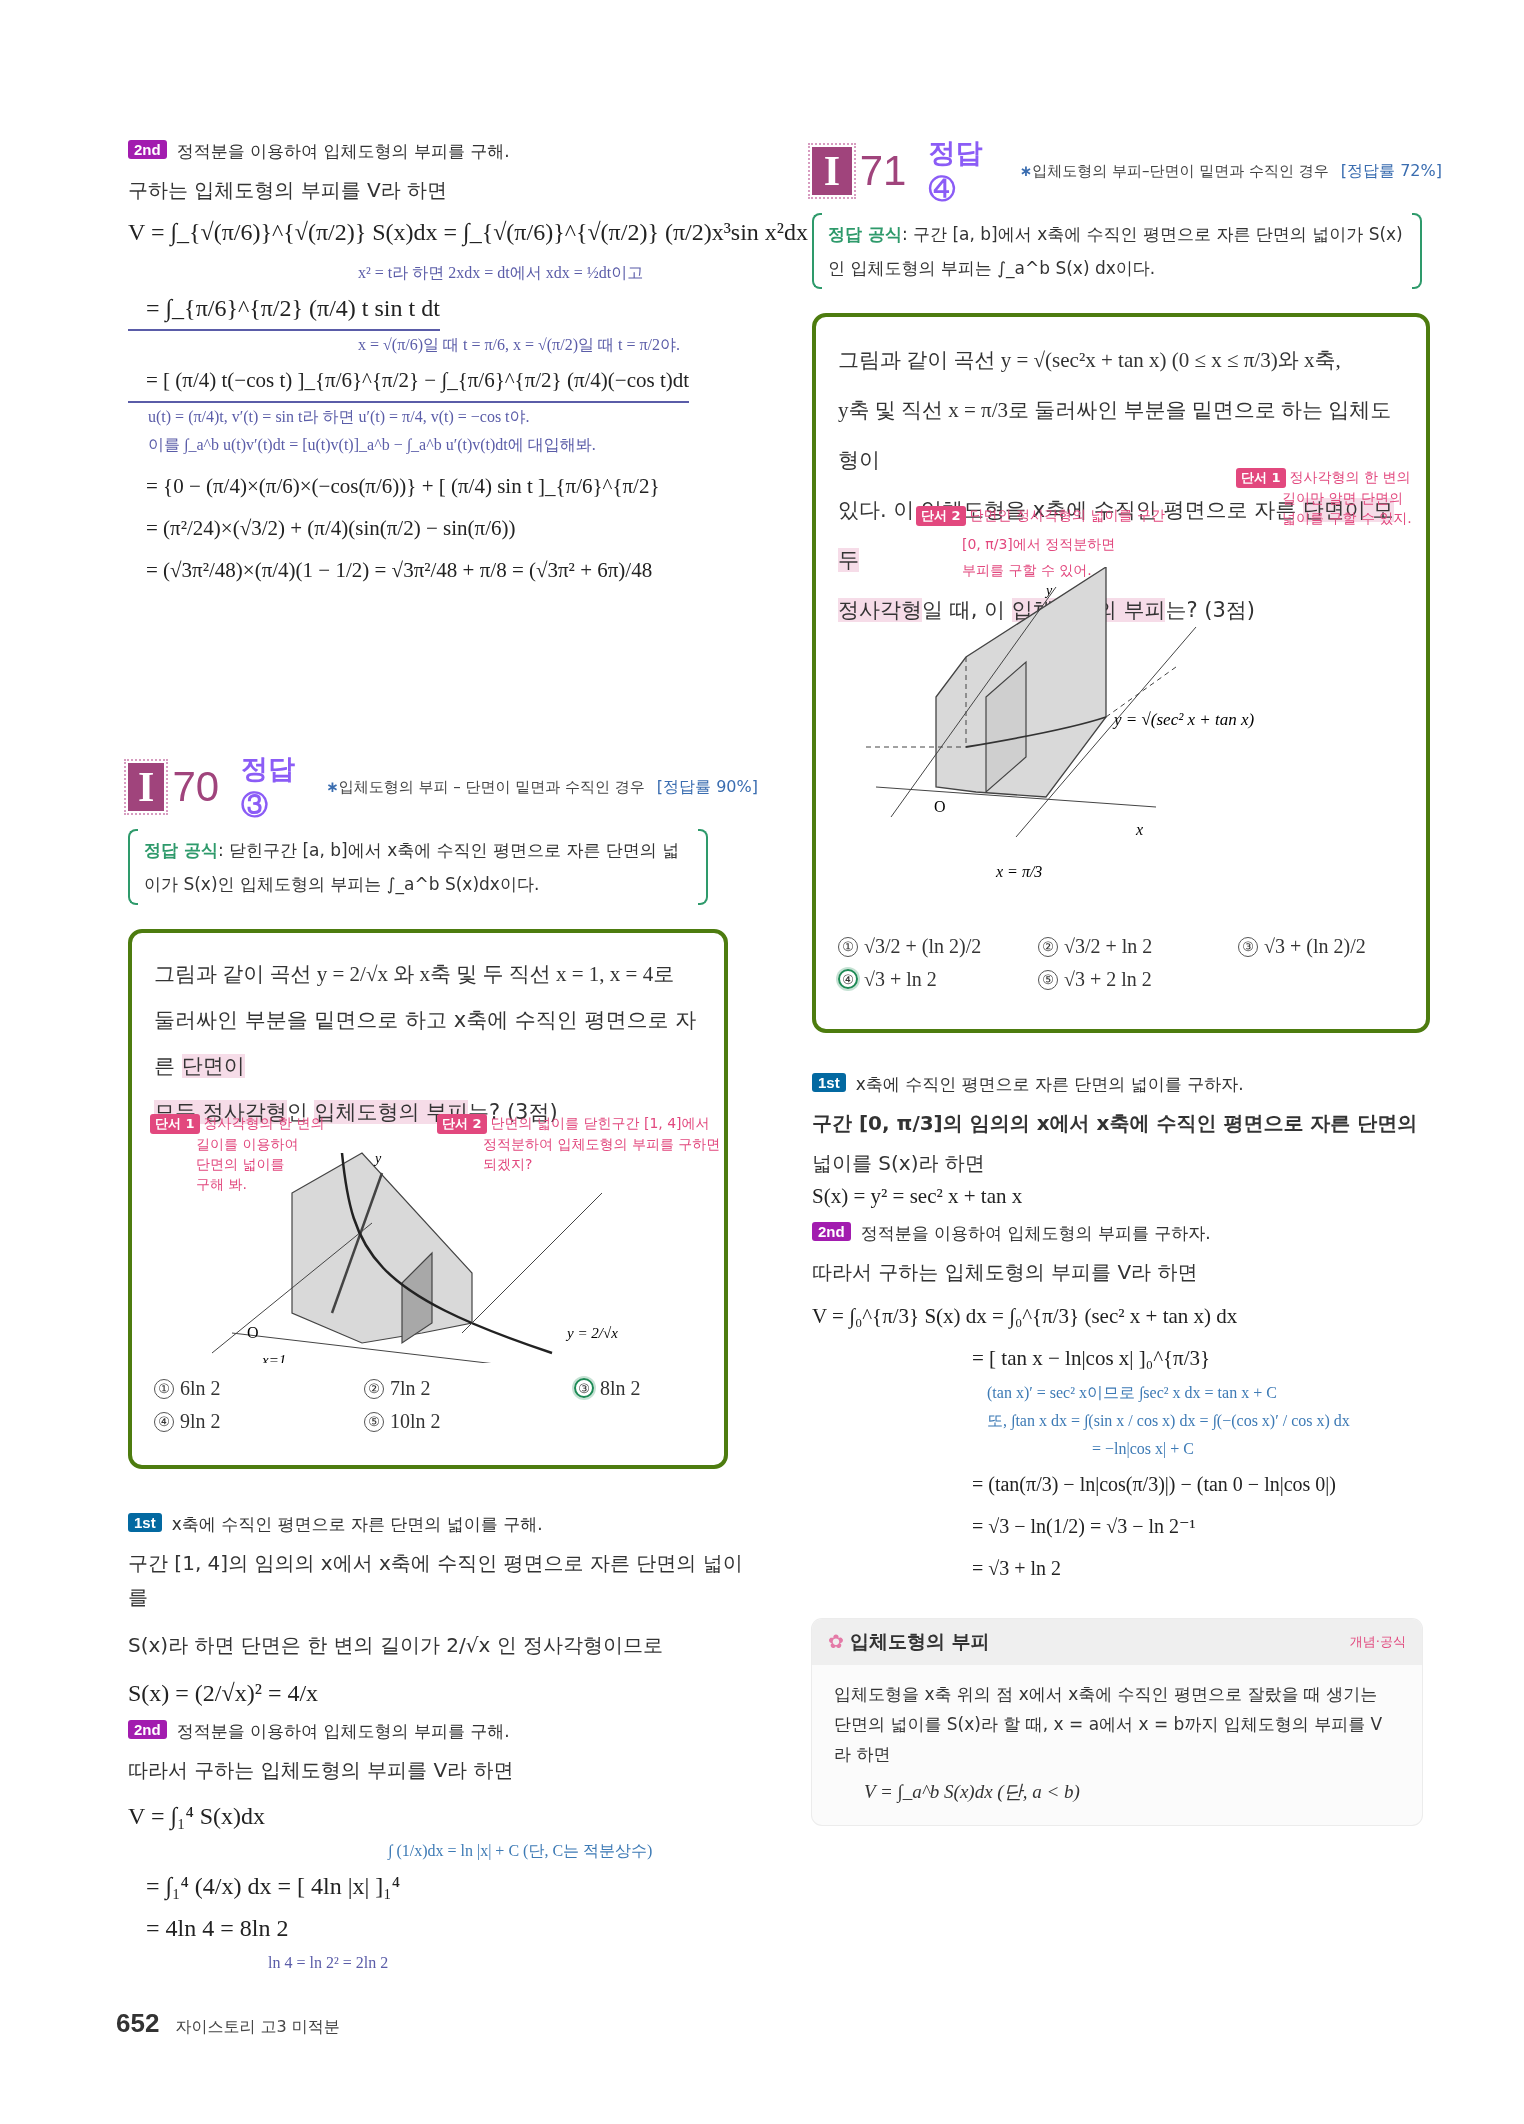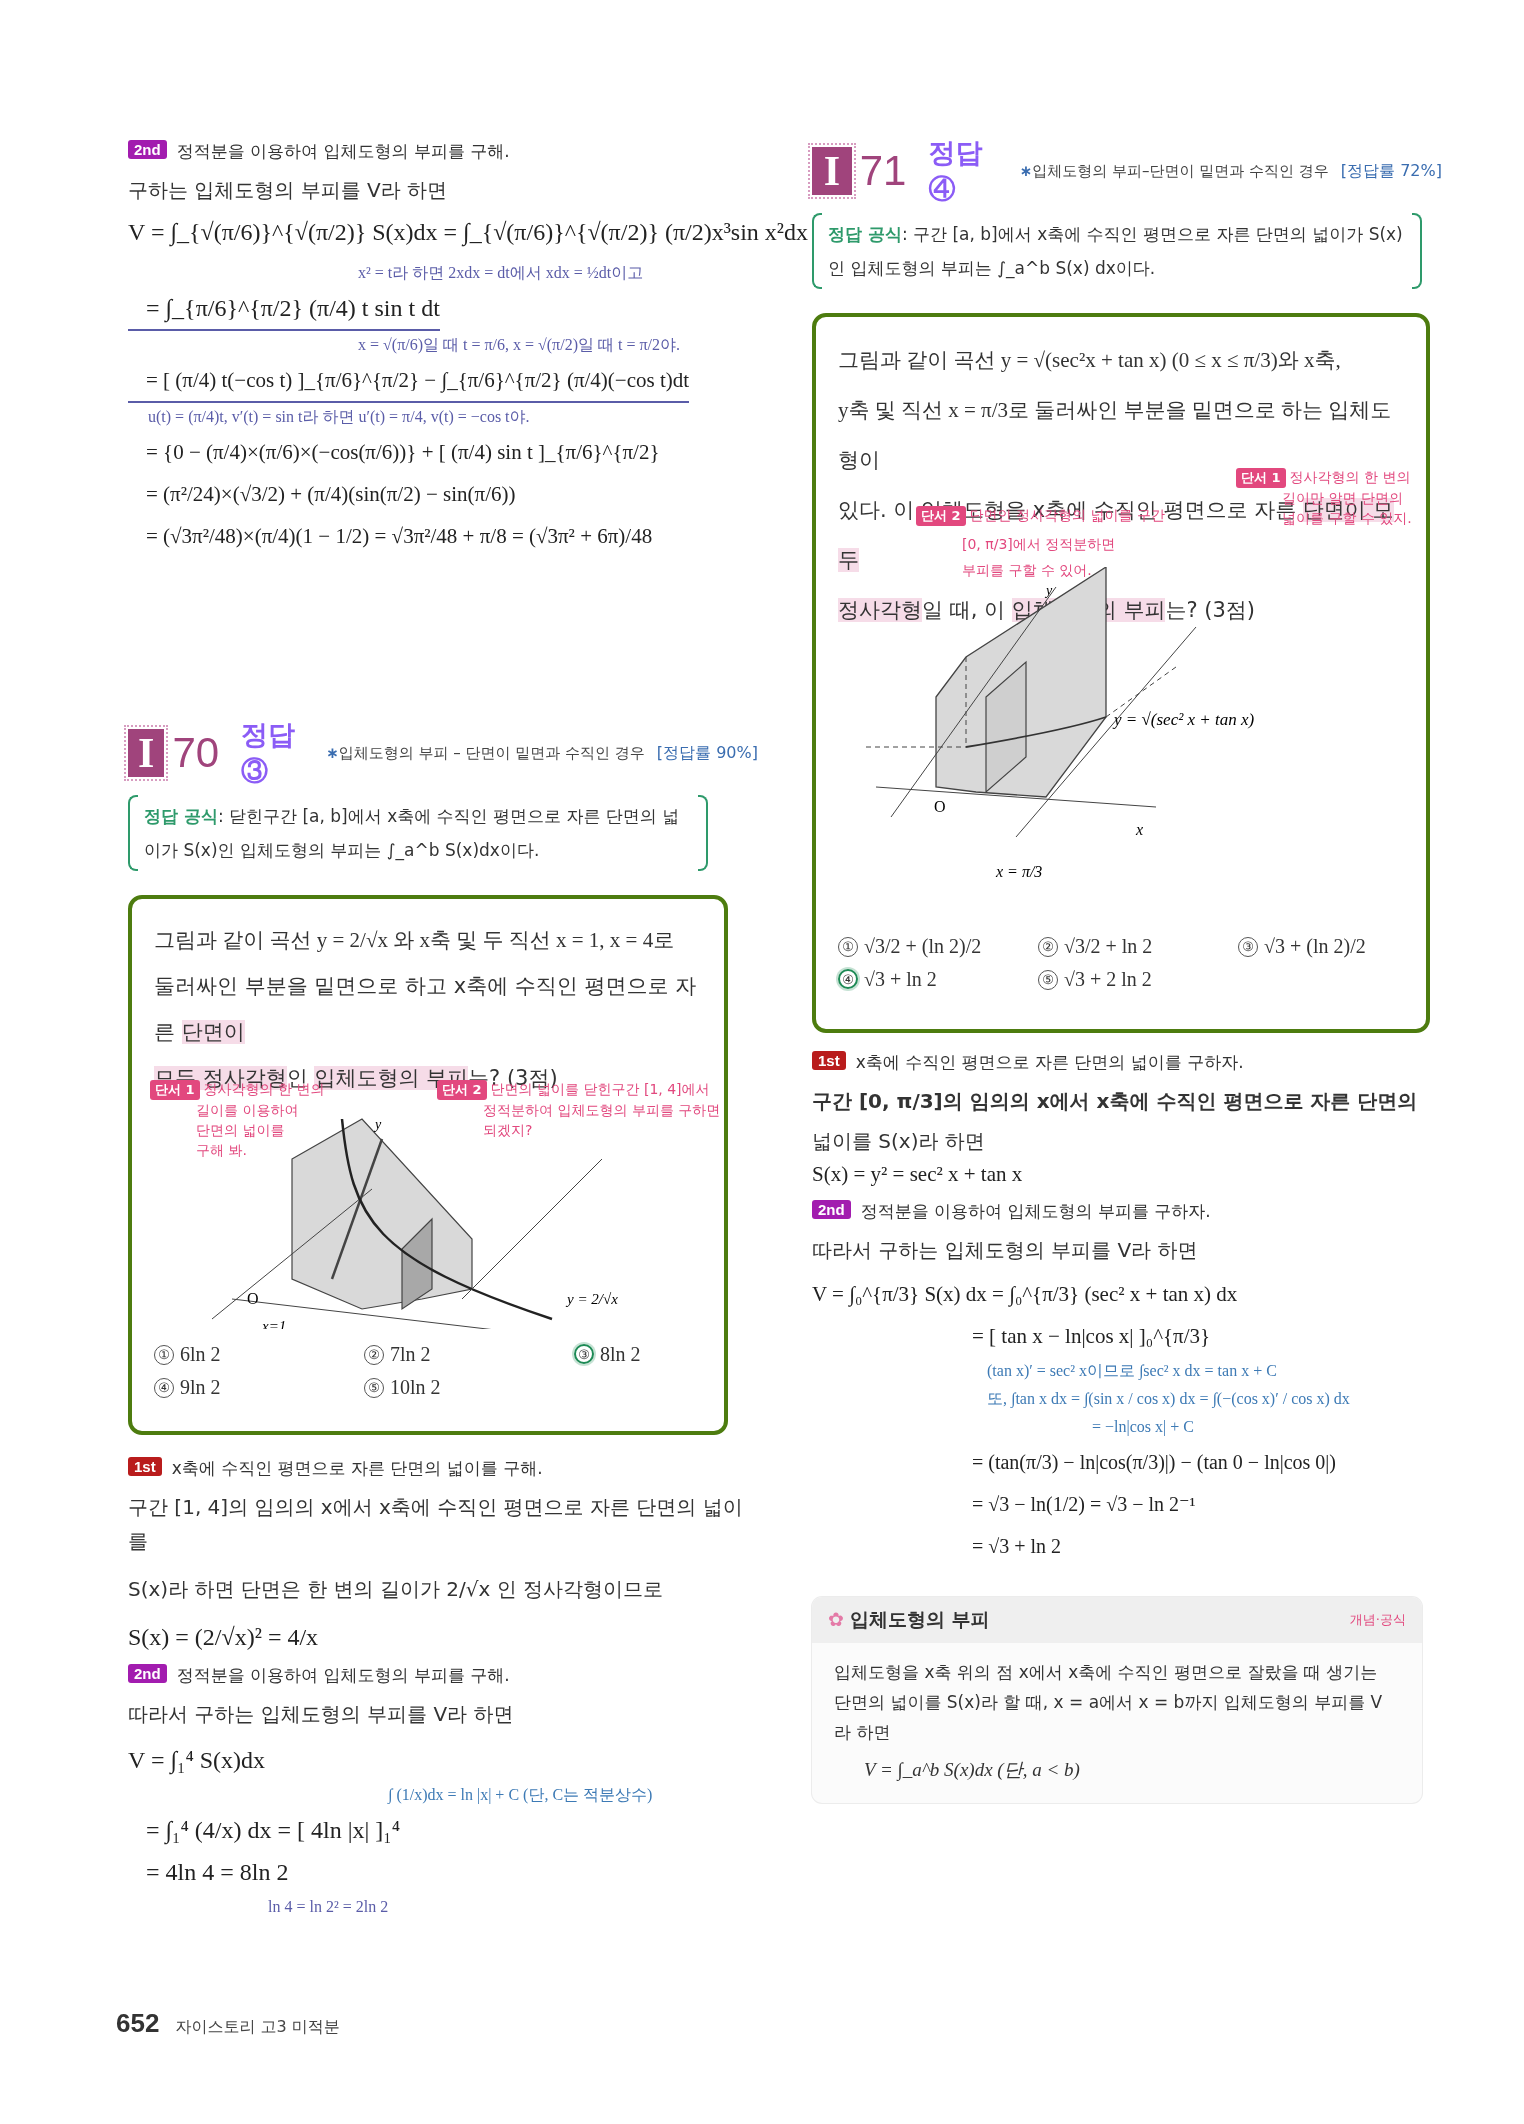--- a/index.html
+++ b/index.html
@@ -6,21 +6,21 @@
   html, body { width: 1524px; height: 2124px; background: #ffffff; }
   body { position: relative; font-family: "DejaVu Sans", "Liberation Sans", sans-serif; color: #2b2b2b; overflow: hidden; }
   .serif { font-family: "Liberation Serif", "DejaVu Serif", serif; }
   .ital { font-style: italic; }
   .col { position: absolute; }
   #left { left: 128px; top: 140px; width: 630px; }
   #right { left: 812px; top: 145px; width: 630px; }
 
   .badge { display: inline-block; font-family: "Liberation Sans", sans-serif; font-weight: bold; font-size: 15px; color: #fff; padding: 1px 6px; border-radius: 3px; margin-right: 10px; vertical-align: 2px; }
   .b-2nd { background: #a21caf; }
-  .b-1st { background: #b91c1c; }
+  .b-1st { background: #0369a1; margin-top: 22px; }
   .step-line { font-size: 17px; color: #333; margin-bottom: 10px; }
   .para { font-size: 20px; color: #333; line-height: 34px; }
   .math { font-family: "Liberation Serif", "DejaVu Serif", serif; font-size: 24px; color: #222; line-height: 42px; white-space: nowrap; }
   .note { font-family: "Liberation Serif", "DejaVu Serif", serif; font-size: 16px; color: #5a5ca8; line-height: 28px; white-space: nowrap; }
   .note-blue { color: #3d7ab5; }
   .indent1 { padding-left: 18px; }
   .indent-eq { padding-left: 170px; }
 
   .prob-head { display: flex; align-items: center; height: 52px; margin-bottom: 14px; }
   .roman { width: 48px; height: 48px; background: #a0447c; color: #fff; font-family: "Liberation Serif", serif; font-size: 42px; font-weight: bold; display: flex; align-items: center; justify-content: center; outline: 2px dotted #d79cc0; outline-offset: 2px; }
@@ -69,20 +69,21 @@
       <span class="badge b-2nd">2nd</span><span>정적분을 이용하여 입체도형의 부피를 구해.</span>
     </div>
     <div class="para" style="margin-bottom:4px;">구하는 입체도형의 부피를 V라 하면</div>
 
     <div class="math" style="margin-bottom:6px;">V = ∫_{√(π/6)}^{√(π/2)} S(x)dx = ∫_{√(π/6)}^{√(π/2)} (π/2)x³sin x²dx</div>
     <div class="note" style="padding-left:230px;">x² = t라 하면 2xdx = dt에서 xdx = ½dt이고</div>
     <div class="math indent1" style="border-bottom:2px solid #5a5ca8; display:inline-block;">= ∫_{π/6}^{π/2} (π/4) t sin t dt</div>
     <div class="note" style="padding-left:230px;">x = √(π/6)일 때 t = π/6, x = √(π/2)일 때 t = π/2야.</div>
     <div class="math indent1" style="border-bottom:2px solid #5a5ca8; display:inline-block; font-size:21px;">= [ (π/4) t(−cos t) ]_{π/6}^{π/2} − ∫_{π/6}^{π/2} (π/4)(−cos t)dt</div>
     <div class="note" style="padding-left:20px;">u(t) = (π/4)t, v′(t) = sin t라 하면 u′(t) = π/4, v(t) = −cos t야.</div>
+    <div class="note" style="padding-left:20px; margin-bottom:6px;">이를 ∫_a^b u(t)v′(t)dt = [u(t)v(t)]_a^b − ∫_a^b u′(t)v(t)dt에 대입해봐.</div>
     <div class="math indent1" style="font-size:21px;">= {0 − (π/4)×(π/6)×(−cos(π/6))} + [ (π/4) sin t ]_{π/6}^{π/2}</div>
     <div class="math indent1" style="font-size:21px;">= (π²/24)×(√3/2) + (π/4)(sin(π/2) − sin(π/6))</div>
     <div class="math indent1" style="font-size:21px;">= (√3π²/48)×(π/4)(1 − 1/2) = √3π²/48 + π/8 = (√3π² + 6π)/48</div>
   </div>
 
   <div style="margin-top:170px;">
     <div class="prob-head">
       <div class="roman">I</div>
       <div class="pnum">70</div>
       <div class="answer">정답 ③</div>

